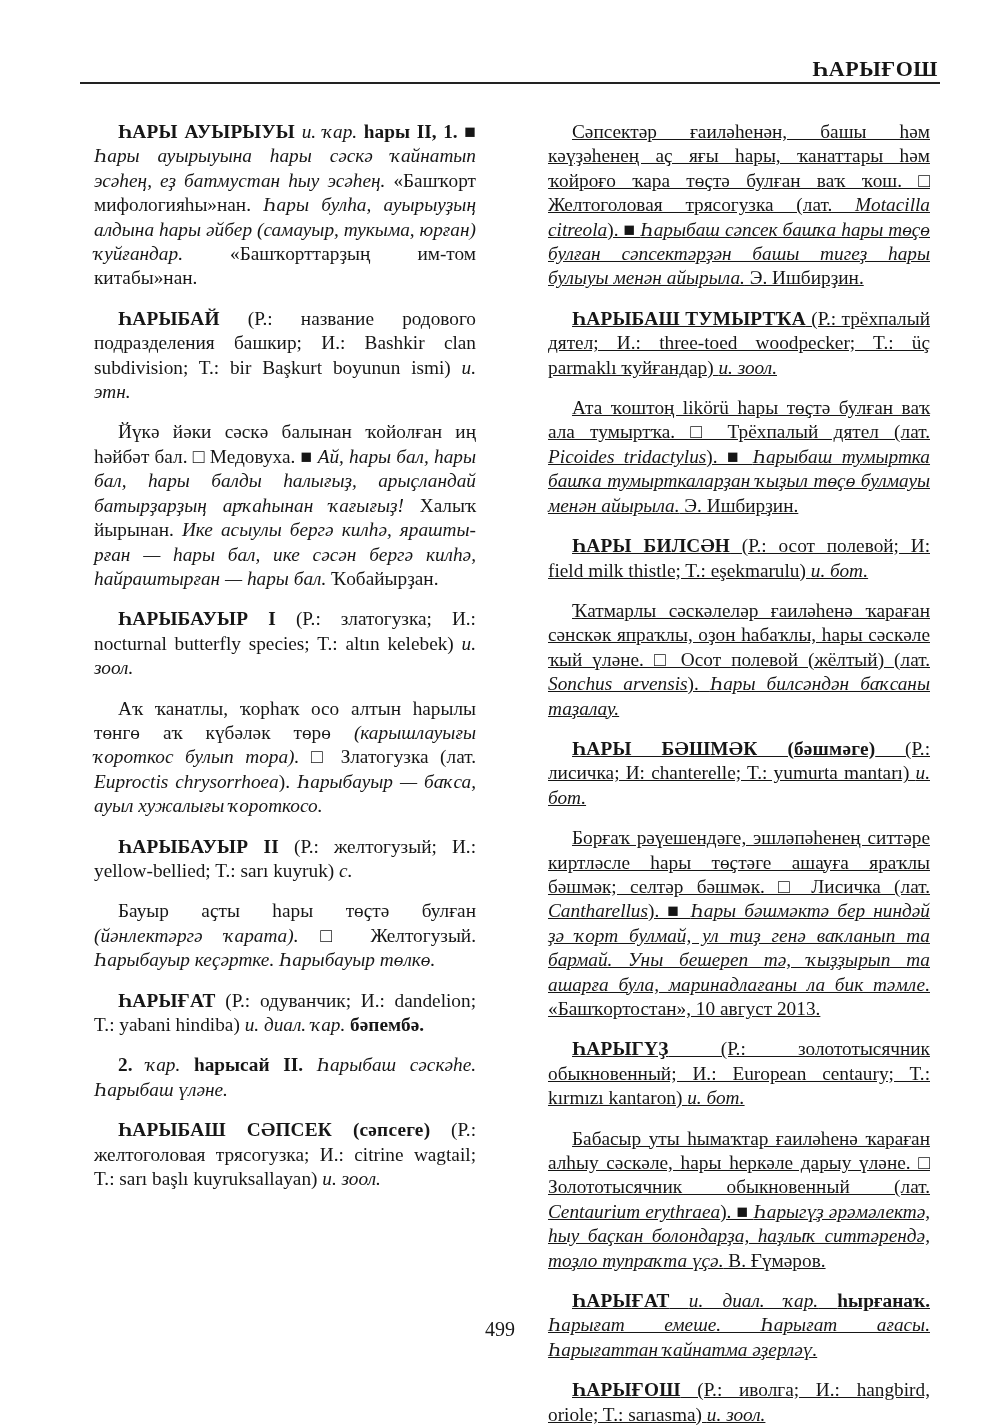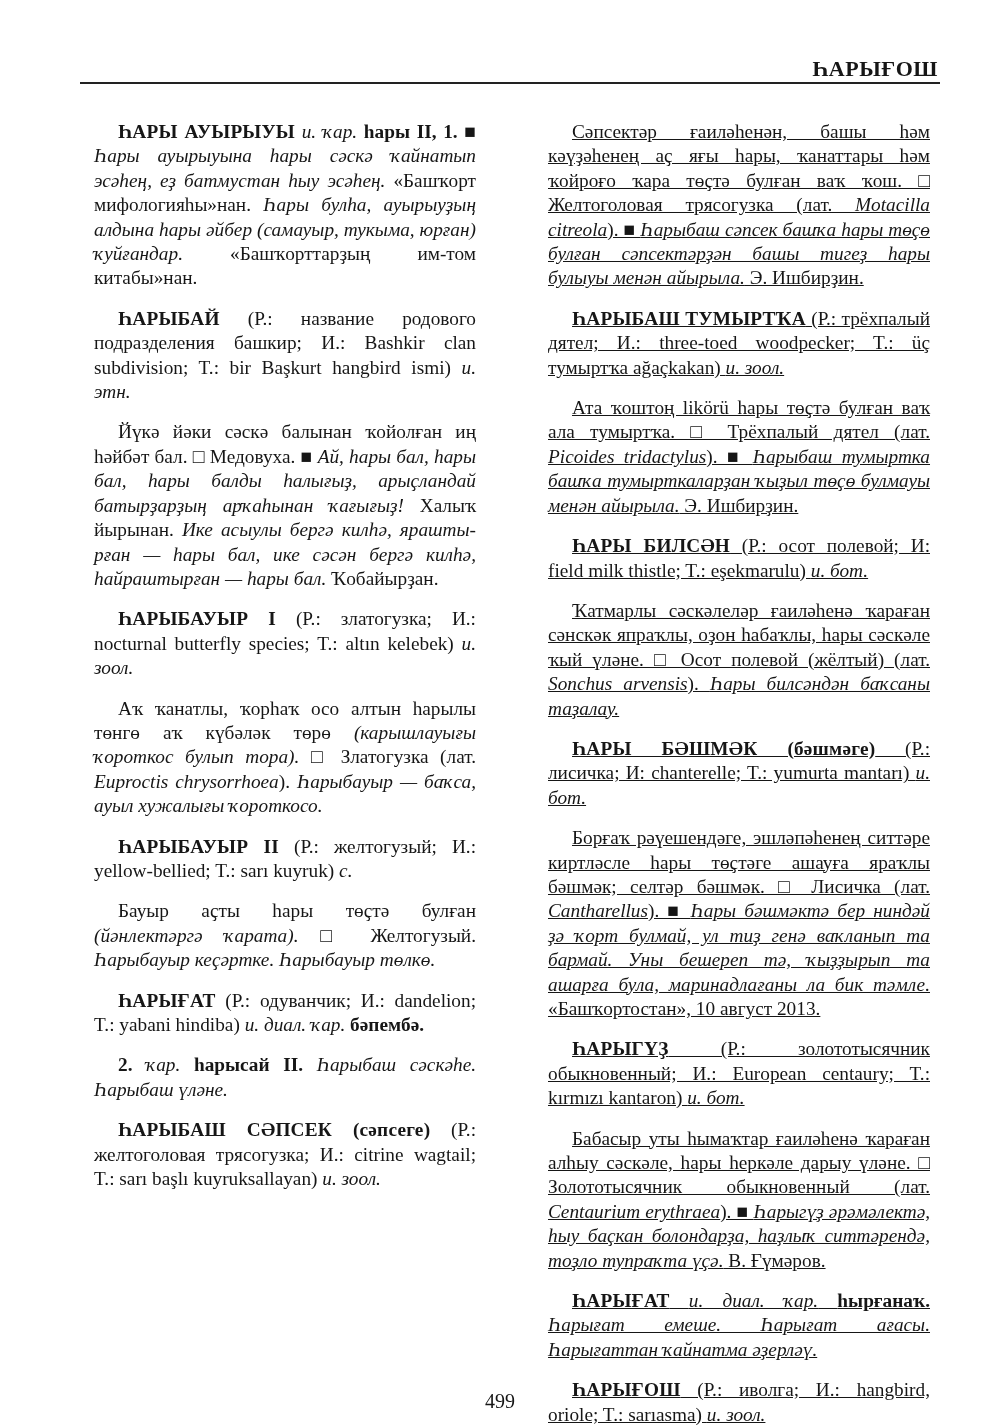--- a/index.html
+++ b/index.html
@@ -9,44 +9,44 @@
                   font-size: 22px; letter-spacing: 0.5px; }
   .rule { position: absolute; top: 82px; left: 80px; width: 860px; height: 2px; background: #222; }
   .col { position: absolute; top: 104px; width: 414px; font-size: 19.3px; line-height: 24.4px;
          text-align: justify; hyphens: manual; }
   .col-left { left: 78px; }
   .col-right { left: 532px; text-decoration: underline; }
   .para { margin: 16px; text-indent: 24px; }
   .b { font-weight: bold; }
   .i { font-style: italic; }
   .hw { font-weight: bold; letter-spacing: 0.2px; }
-  .page-number { position: absolute; top: 1390px; left: 0; width: 1000px; text-align: center;
+  .page-number { position: absolute; top: 1318px; left: 0; width: 1000px; text-align: center;
                  font-size: 20px; }
 </style>
 </head>
 <body>
 
 <div class="running-head">ҺАРЫҒОШ</div>
 <div class="rule"></div>
 
 <div class="col col-left">
     <p class="para"><span class="hw">ҺАРЫ АУЫРЫУЫ</span><span> </span><span class="i">и. ҡар.</span><span> </span><span class="b">һары II, 1.</span><span> </span><span>■ </span><span class="i">Һары ауырыуына һары сәскә ҡайнатып эсәһең, еҙ батмустан һыу эсәһең.</span><span> «Башҡорт мифологияһы»нан. </span><span class="i">Һары булһа, ауырыуҙың алдына һары әйбер (самауыр, тукыма, юрған) ҡуйғандар.</span><span> «Башҡорттарҙың им-том китабы»нан.</span></p>
-    <p class="para"><span class="hw">ҺАРЫБАЙ</span><span> (Р.: название родового подразделения башкир; И.: Bashkir clan subdivision; T.: bir Başkurt hangbird ismi) </span><span class="i">и. этн.</span></p>
+    <p class="para"><span class="hw">ҺАРЫБАЙ</span><span> (Р.: название родового подразделения башкир; И.: Bashkir clan subdivision; T.: bir Başkurt boyunun ismi) </span><span class="i">и. этн.</span></p>
     <p class="para"><span>Йүкә йәки сәскә балынан ҡойолған иң һәйбәт бал. □ Медовуха. ■ </span><span class="i">Ай, һары бал, һары бал, һары балды һалығыҙ, арыҫландай батырҙарҙың арҡаһынан ҡағығыҙ!</span><span> Халыҡ йырынан. </span><span class="i">Ике асыулы бергә килһә, ярашты­рған — һары бал, ике сәсән бергә килһә, һайраштырған — һары бал.</span><span> Ҡобайырҙан.</span></p>
     <p class="para"><span class="hw">ҺАРЫБАУЫР I</span><span> (Р.: златогузка; И.: nocturnal butterfly species; T.: altın kelebek) </span><span class="i">и. зоол.</span></p>
     <p class="para"><span>Аҡ ҡанатлы, ҡорһаҡ осо алтын һарылы төнгө аҡ күбәләк төрө </span><span class="i">(карышлауығы ҡороткос булып тора).</span><span> □ Златогузка (лат. </span><span class="i">Euproctis chrysorrhoea</span><span>). </span><span class="i">Һарыбауыр — баҡса, ауыл хужалығы ҡороткосо.</span></p>
     <p class="para"><span class="hw">ҺАРЫБАУЫР II</span><span> (Р.: желтогузый; И.: yellow-bellied; T.: sarı kuyruk) </span><span class="i">с.</span></p>
     <p class="para"><span>Бауыр аҫты һары төҫтә булған </span><span class="i">(йәнлектәргә ҡарата).</span><span> □ Желтогузый. </span><span class="i">Һарыбауыр кеҫәртке. Һарыбауыр төлкө.</span></p>
     <p class="para"><span class="hw">ҺАРЫҒАТ</span><span> (Р.: одуванчик; И.: dandelion; T.: yabani hindiba) </span><span class="i">и. диал. ҡар.</span><span> </span><span class="b">бәпембә.</span></p>
     <p class="para"><span class="b">2.</span><span> </span><span class="i">ҡар.</span><span> </span><span class="b">һарысай II.</span><span> </span><span class="i">Һарыбаш сәскәһе. Һарыбаш үләне.</span></p>
     <p class="para"><span class="hw">ҺАРЫБАШ СӘПСЕК (сәпсеге)</span><span> (Р.: желтоголовая трясогузка; И.: citrine wagtail; T.: sarı başlı kuyruksallayan) </span><span class="i">и. зоол.</span></p>
   </div>
 <div class="col col-right">
     <p class="para"><span>Сәпсектәр ғаиләһенән, башы һәм кәүҙәһенең аҫ яғы һары, ҡанаттары һәм ҡойроғо ҡара төҫтә булған ваҡ ҡош. □ Желтоголовая трясогузка (лат. </span><span class="i">Motacilla citreola</span><span>). ■ </span><span class="i">Һарыбаш сәпсек башҡа һары төҫө булған сәпсектәрҙән башы тигеҙ һары булыуы менән айырыла.</span><span> Э. Ишбирҙин.</span></p>
-    <p class="para"><span class="hw">ҺАРЫБАШ ТУМЫРТҠА</span><span> (Р.: трёхпалый дятел; И.: three-toed woodpecker; T.: üç тумыртҡа ağaçkakan) </span><span class="i">и. зоол.</span></p>
+    <p class="para"><span class="hw">ҺАРЫБАШ ТУМЫРТҠА</span><span> (Р.: трёхпалый дятел; И.: three-toed woodpecker; T.: üç parmaklı ҡуйғандар) </span><span class="i">и. зоол.</span></p>
     <p class="para"><span>Ата ҡоштоң likörü һары төҫтә булған ваҡ ала тумыртҡа. □ Трёхпалый дятел (лат. </span><span class="i">Picoides tridactylus</span><span>). ■ </span><span class="i">Һарыбаш тумыртка башҡа тумырткаларҙан ҡыҙыл төҫө булмауы менән айырыла.</span><span> Э. Ишбирҙин.</span></p>
     <p class="para"><span class="hw">ҺАРЫ БИЛСӘН</span><span> (Р.: осот полевой; И: field milk thistle; T.: eşekmarulu) </span><span class="i">и. бот.</span></p>
     <p class="para"><span>Ҡатмарлы сәскәлеләр ғаиләһенә ҡараған сәнскәк япраҡлы, оҙон һабаҡлы, һары сәскәле ҡый үләне. □ Осот полевой (жёлтый) (лат. </span><span class="i">Sonchus arvensis</span><span>). </span><span class="i">Һары билсәндән баҡсаны таҙалау.</span></p>
     <p class="para"><span class="hw">ҺАРЫ БӘШМӘК (бәшмәге)</span><span> (Р.: лисичка; И: chanterelle; T.: yumurta mantarı) </span><span class="i">и. бот.</span></p>
     <p class="para"><span>Борғаҡ рәүешендәге, эшләпәһенең ситтәре киртләсле һары төҫтәге ашауға яраҡлы бәшмәк; селтәр бәшмәк. □ Лисичка (лат. </span><span class="i">Cantharellus</span><span>). ■ </span><span class="i">Һары бәшмәктә бер ниндәй ҙә ҡорт булмай, ул тиҙ генә ваҡланып та бармай. Уны бешереп тә, ҡыҙҙырып та ашарға була, маринадлағаны ла бик тәмле.</span><span> «Башҡортостан», 10 август 2013.</span></p>
     <p class="para"><span class="hw">ҺАРЫГҮҘ</span><span> (Р.: золототысячник обыкновенный; И.: European centaury; T.: kırmızı kantaron) </span><span class="i">и. бот.</span></p>
     <p class="para"><span>Бабасыр уты һымаҡтар ғаиләһенә ҡараған алһыу сәскәле, һары һеркәле дарыу үләне. □ Золототысячник обыкновенный (лат. </span><span class="i">Centaurium erythraea</span><span>). ■ </span><span class="i">Һарыгүҙ әрәмәлектә, һыу баҫкан болондарҙа, һаҙлыҡ ситтәрендә, тоҙло тупраҡта үҫә.</span><span> В. Ғүмәров.</span></p>
     <p class="para"><span class="hw">ҺАРЫҒАТ</span><span> </span><span class="i">и. диал. ҡар.</span><span> </span><span class="b">һырғанаҡ.</span><span> </span><span class="i">Һарығат емеше. Һарығат ағасы. Һарығаттан ҡайнатма әҙерләү.</span></p>
     <p class="para"><span class="hw">ҺАРЫҒОШ</span><span> (Р.: иволга; И.: hangbird, oriole; T.: sarıasma) </span><span class="i">и. зоол.</span></p>
   </div>

